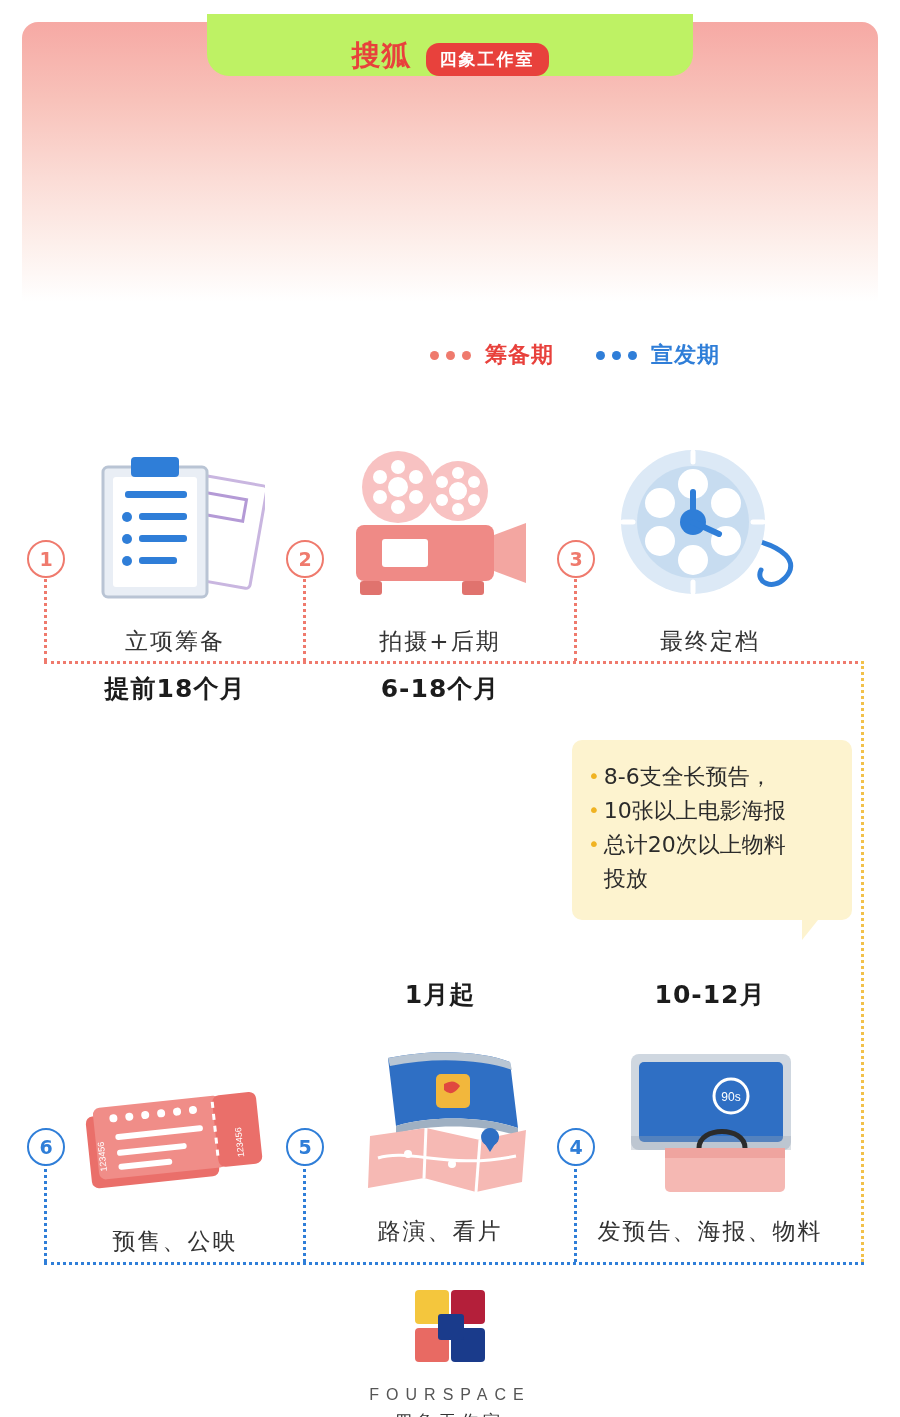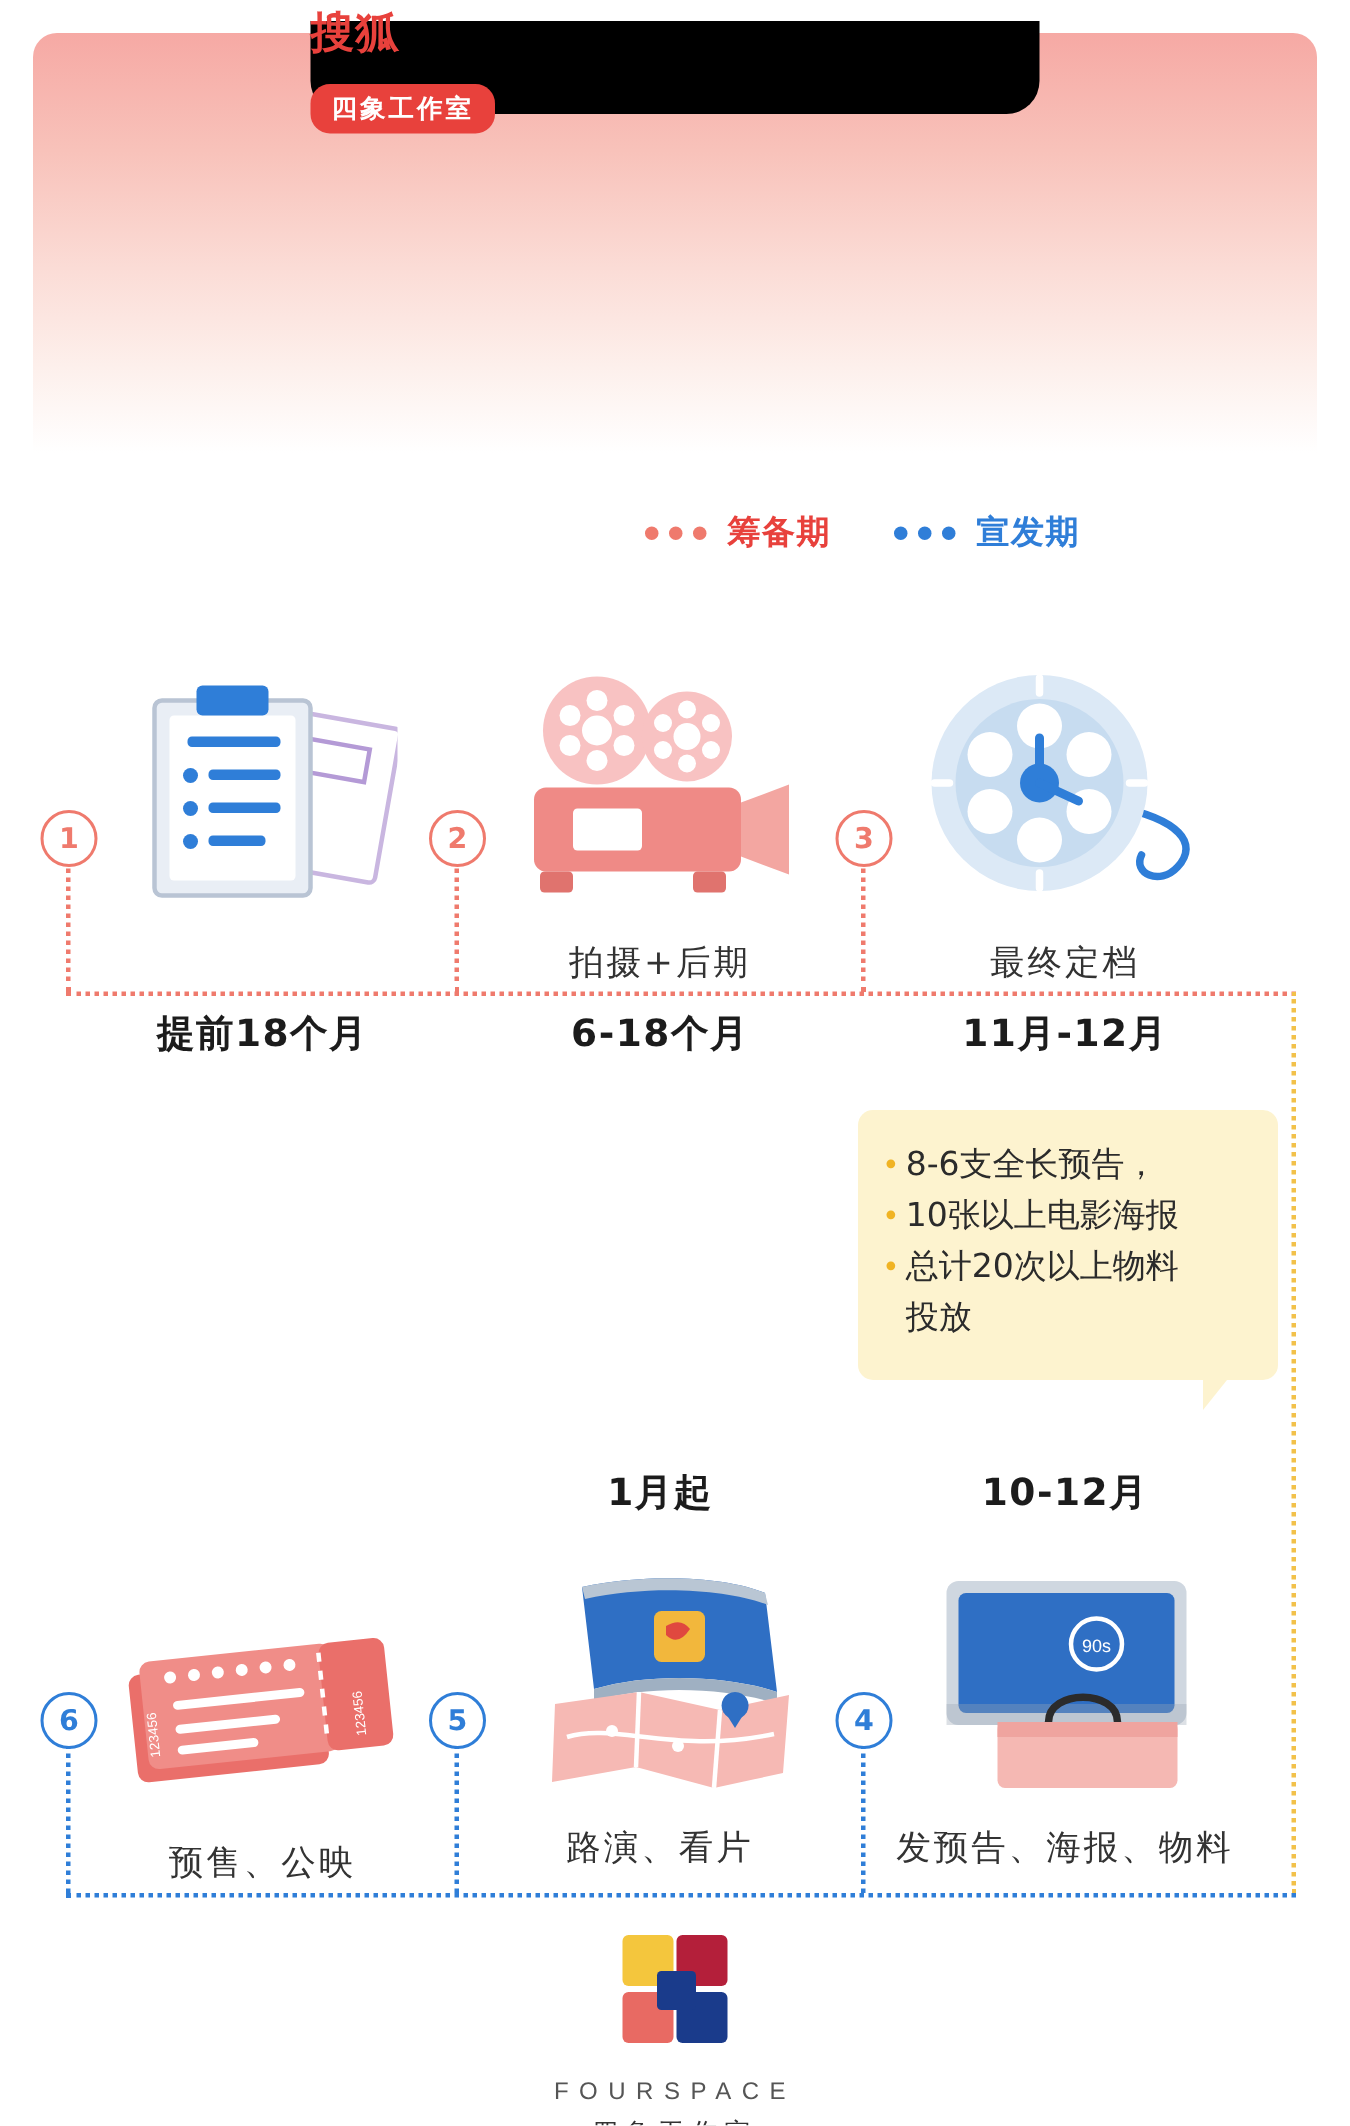--- a/index.html
+++ b/index.html
@@ -30,27 +30,26 @@
     background: linear-gradient(180deg, #f6a9a4 0%, #f8c2ba 28%, #fbdcd6 56%, #fdf0ec 80%, #ffffff 100%);
   }
 
   
   .logo-notch {
     position: absolute;
     left: 207px;
     top: 14px;
     width: 486px;
     height: 62px;
-    background: #000000;
+    background: #bef264;
     border-radius: 0 0 22px 22px;
     display: flex;
-    align-items: flex-start;
+    align-items: flex-end;
     justify-content: center;
     gap: 14px;
-    flex-direction: column;
   }
   .logo-notch::before,
   .logo-notch::after {
     content: "";
     position: absolute;
     top: 0;
     width: 22px;
     height: 22px;
     background: transparent;
   }
@@ -369,20 +368,21 @@
         <rect x="46" y="12" width="48" height="20" rx="4" fill="#2f7ed8"></rect>
         <rect x="40" y="46" width="62" height="7" rx="3" fill="#2f7ed8"></rect>
         <circle cx="42" cy="72" r="5" fill="#2f7ed8"></circle>
         <rect x="54" y="68" width="48" height="7" rx="3" fill="#2f7ed8"></rect>
         <circle cx="42" cy="94" r="5" fill="#2f7ed8"></circle>
         <rect x="54" y="90" width="48" height="7" rx="3" fill="#2f7ed8"></rect>
         <circle cx="42" cy="116" r="5" fill="#2f7ed8"></circle>
         <rect x="54" y="112" width="38" height="7" rx="3" fill="#2f7ed8"></rect>
       </svg>
     </div>
+    <div class="step-label">立项筹备</div>
   </div>
   <div class="step" style="left:50px; top:672px;">
     <div class="step-time">提前18个月</div>
   </div>
 
   <div class="step" style="left:315px; top:440px;">
     <div class="step-art">
       <svg width="220" height="165" viewBox="0 0 220 165" aria-hidden="true">
         <circle cx="68" cy="42" r="36" fill="#f8c2c2"></circle>
         <circle cx="68" cy="42" r="10" fill="#ffffff"></circle>
@@ -433,23 +433,20 @@
         <g stroke="#ffffff" stroke-width="5" stroke-linecap="round">
           <path d="M98 10 L98 20"></path>
           <path d="M168 80 L158 80"></path>
           <path d="M98 150 L98 140"></path>
           <path d="M28 80 L38 80"></path>
         </g>
       </svg>
     </div>
     <div class="step-label">最终定档</div>
   </div>
-  <div class="step" style="left:585px; top:672px;">
-    <div class="step-time">11月-12月</div>
-  </div>
 
   <div class="callout">
     <div class="callout-line">
       <span class="bullet">•</span>
       <span>8-6支全长预告，</span>
     </div>
     <div class="callout-line">
       <span class="bullet">•</span>
       <span>10张以上电影海报</span>
     </div>

